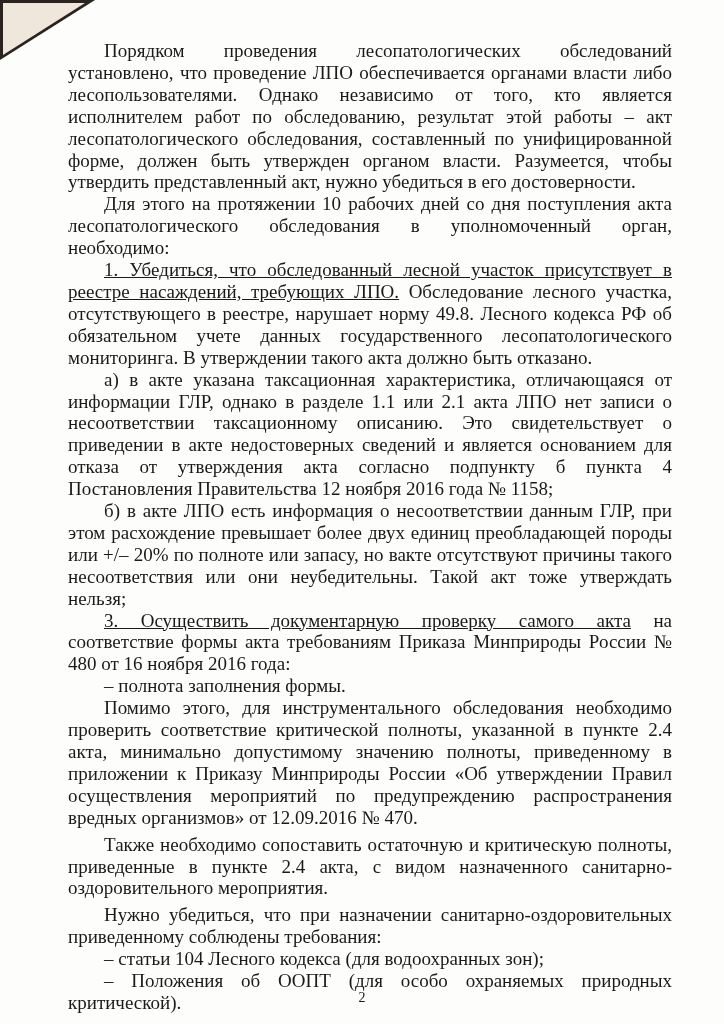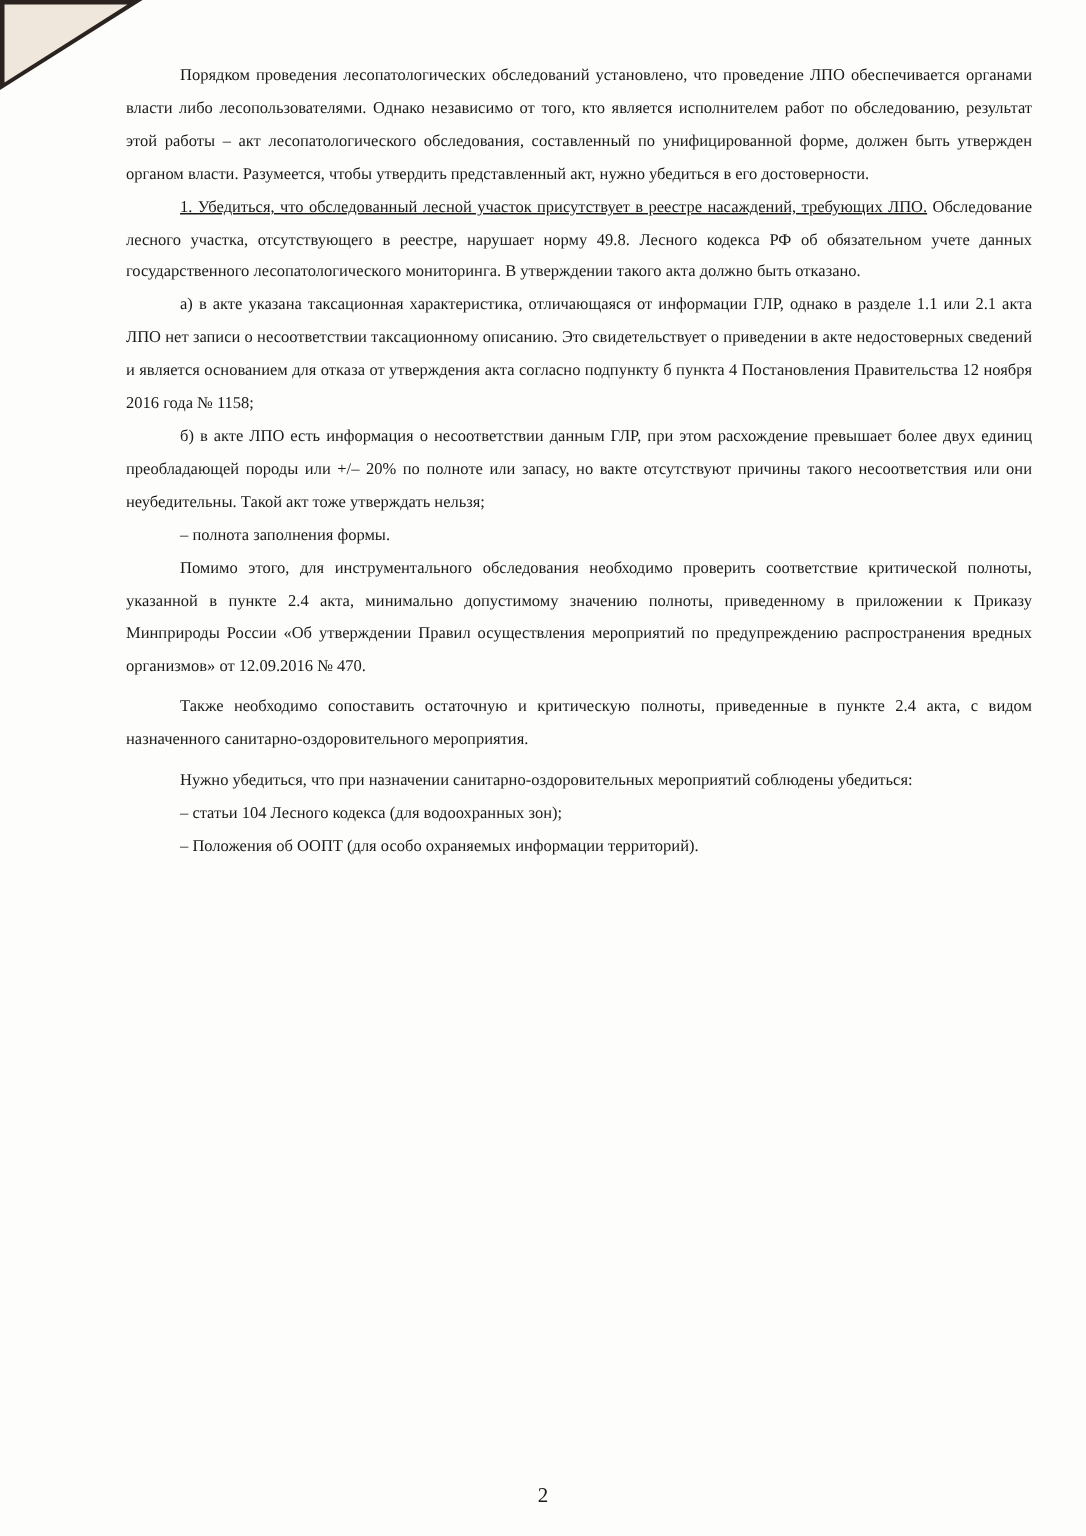--- a/index.html
+++ b/index.html
@@ -13,47 +13,49 @@
     position: absolute; left: 0; top: 0; width: 0; height: 0;
     border-top: 60px solid #2a2320;
     border-right: 95px solid transparent;
   }
   .corner-inner {
     position: absolute; left: 3px; top: 3px; width: 0; height: 0;
     border-top: 52px solid #efe6dc;
     border-right: 82px solid transparent;
   }
   .page {
-    position: absolute; left: 84px; top: 40px; width: 604px;
-    font-size: 11px; line-height: 21.9px;
+    position: absolute; left: 68px; top: 40px; width: 604px;
+    font-size: 19px; line-height: 21.9px;
   }
   p { margin: 0; text-align: justify; }
   .indent { text-indent: 36px; }
   .dash { text-indent: 36px; }
   .u { text-decoration: underline; }
   .pagenum {
     position: absolute; left: 0; width: 724px; top: 990px;
     text-align: center; font-size: 14px;
   }
   .gap { height: 5px; }
 </style>
 </head>
 <body>
 
 <div class="corner"></div>
 <div class="corner-inner"></div>
 
 <div class="page">
   <p class="indent">Порядком проведения лесопатологических обследований установлено, что проведение ЛПО обеспечивается органами власти либо лесопользователями. Однако независимо от того, кто является исполнителем работ по обследованию, результат этой работы – акт лесопатологического обследования, составленный по унифицированной форме, должен быть утвержден органом власти. Разумеется, чтобы утвердить представленный акт, нужно убедиться в его достоверности.</p>
+  <p class="indent">Для этого на протяжении 10 рабочих дней со дня поступления акта лесопатологического обследования в уполномоченный орган, необходимо:</p>
   <p class="indent"><span class="u">1. Убедиться, что обследованный лесной участок присутствует в реестре насаждений, требующих ЛПО.</span><span> Обследование лесного участка, отсутствующего в реестре, нарушает норму 49.8. Лесного кодекса РФ об обязательном учете данных государственного лесопатологического мониторинга. В утверждении такого акта должно быть отказано.</span></p>
   <p class="indent">а) в акте указана таксационная характеристика, отличающаяся от информации ГЛР, однако в разделе 1.1 или 2.1 акта ЛПО нет записи о несоответствии таксационному описанию. Это свидетельствует о приведении в акте недостоверных сведений и является основанием для отказа от утверждения акта согласно подпункту б пункта 4 Постановления Правительства 12 ноября 2016 года № 1158;</p>
   <p class="indent">б) в акте ЛПО есть информация о несоответствии данным ГЛР, при этом расхождение превышает более двух единиц преобладающей породы или +/– 20% по полноте или запасу, но вакте отсутствуют причины такого несоответствия или они неубедительны. Такой акт тоже утверждать нельзя;</p>
+  <p class="indent"><span class="u">3. Осуществить документарную проверку самого акта</span><span> на соответствие формы акта требованиям Приказа Минприроды России № 480 от 16 ноября 2016 года:</span></p>
   <p class="dash">– полнота заполнения формы.</p>
   <p class="indent">Помимо этого, для инструментального обследования необходимо проверить соответствие критической полноты, указанной в пункте 2.4 акта, минимально допустимому значению полноты, приведенному в приложении к Приказу Минприроды России «Об утверждении Правил осуществления мероприятий по предупреждению распространения вредных организмов» от 12.09.2016 № 470.</p>
   <div class="gap"></div>
   <p class="indent">Также необходимо сопоставить остаточную и критическую полноты, приведенные в пункте 2.4 акта, с видом назначенного санитарно-оздоровительного мероприятия.</p>
   <div class="gap"></div>
-  <p class="indent">Нужно убедиться, что при назначении санитарно-оздоровительных мероприятий соблюдены убедиться:</p>
+  <p class="indent">Нужно убедиться, что при назначении санитарно-оздоровительных приведенному соблюдены требования:</p>
   <p class="dash">– статьи 104 Лесного кодекса (для водоохранных зон);</p>
-  <p class="dash">– Положения об ООПТ (для особо охраняемых информации территорий).</p>
+  <p class="dash">– Положения об ООПТ (для особо охраняемых природных критической).</p>
 </div>
 
 <div class="pagenum">2</div>
 
 </body></html>

